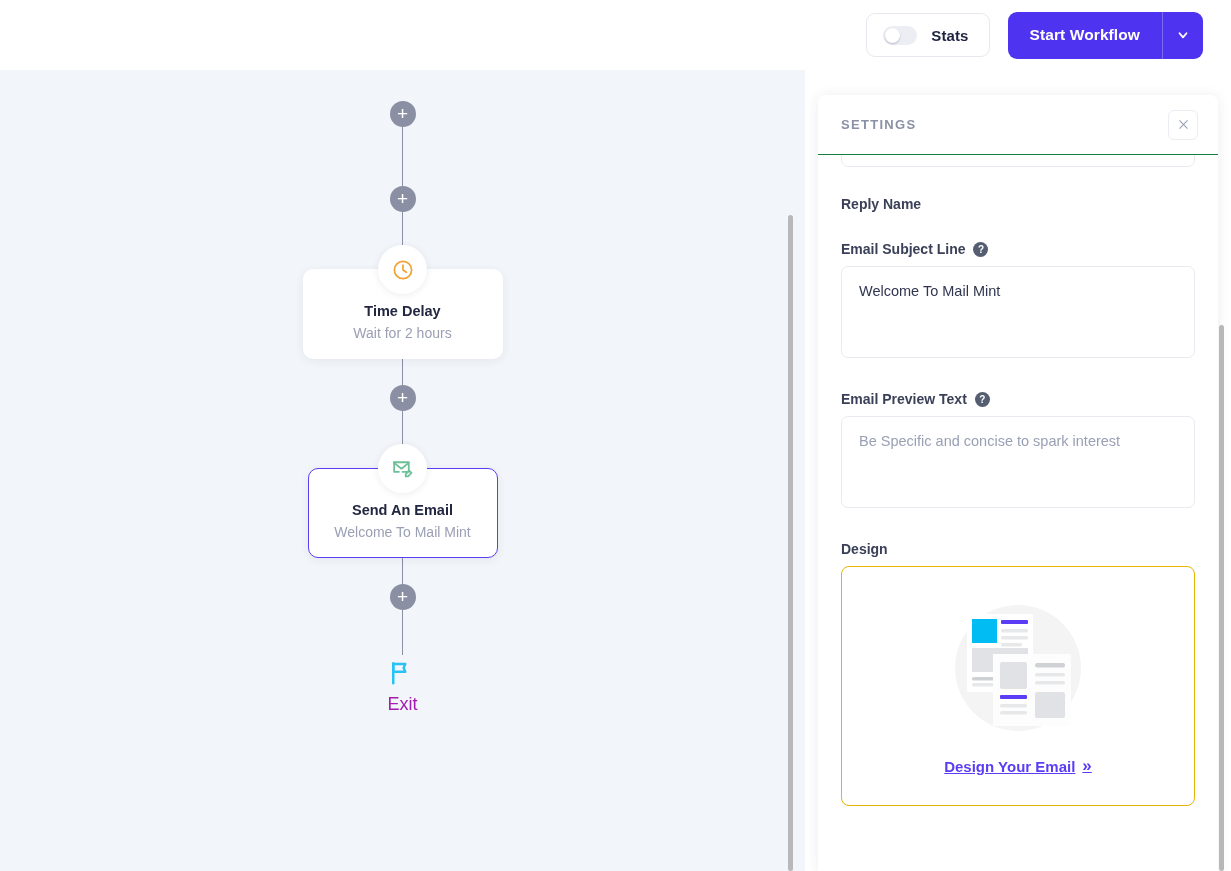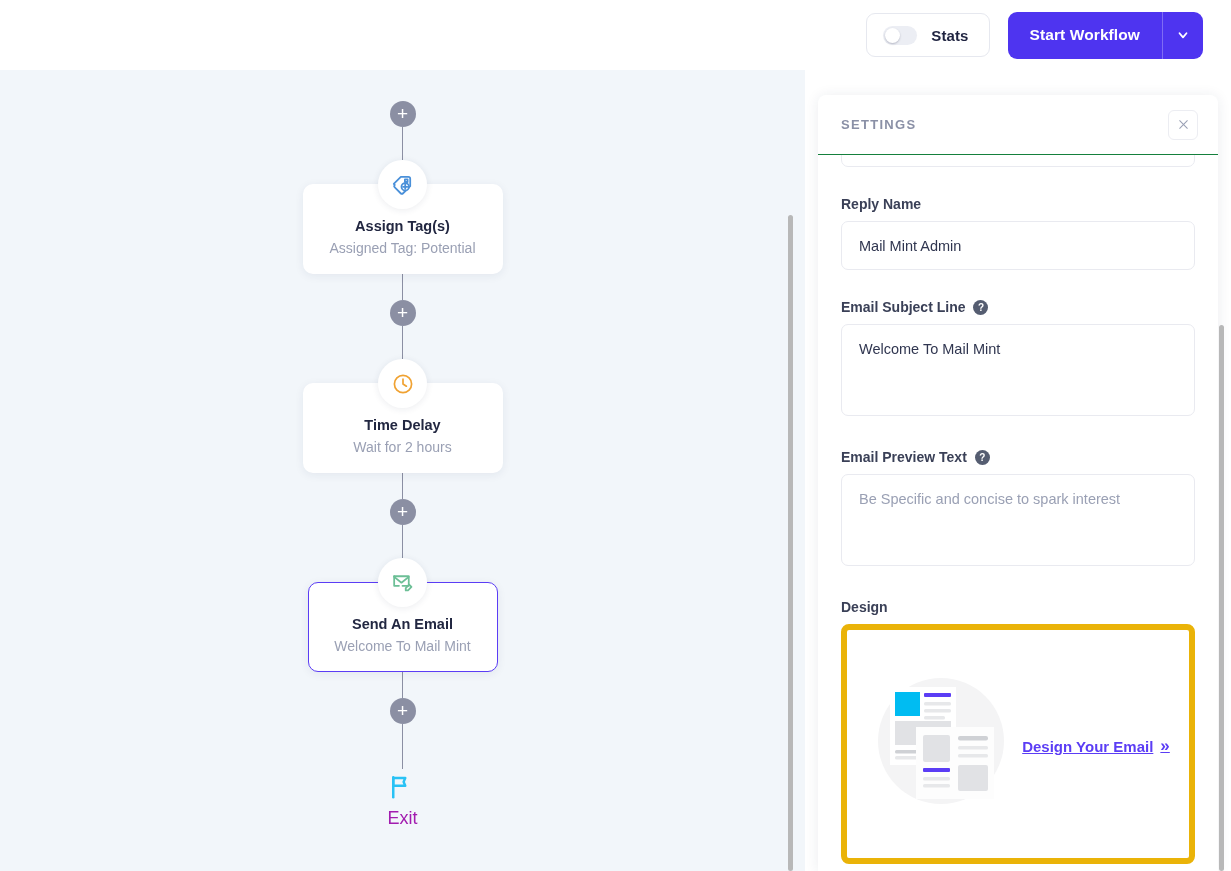--- a/index.html
+++ b/index.html
@@ -128,22 +128,22 @@
     color: #303650; outline: none;
   }
   .textarea {
     width: 100%; height: 92px; border: 1px solid #e9eaf0; border-radius: 7px;
     background: #fff; padding: 14px 17px; font-family: inherit; font-size: 14.5px;
     color: #303650; outline: none; resize: none; line-height: 1.45;
   }
   .textarea::placeholder { color: #9aa0b4; }
 
   .design-box {
-    border: 6px solid #eab308; border-radius: 8px; height: 240px;
-    display: flex; flex-direction: row; align-items: center; justify-content: center;
+    border: 1px solid #eab308; border-radius: 8px; height: 240px;
+    display: flex; flex-direction: column; align-items: center; justify-content: center;
     gap: 6px; background: #fff;
   }
   .design-link {
     font-size: 15px; font-weight: 700; color: #5b3df5; text-decoration: underline;
     display: flex; align-items: center; gap: 7px; cursor: pointer; margin-top: 4px;
   }
   .chev2 { font-size: 17px; text-decoration: none; }
 
   .panel-scrollbar {
     position: absolute; left: 1219px; top: 325px; width: 5px; height: 546px;
@@ -175,35 +175,20 @@
 
   <div class="canvas">
     <div class="flow">
 
       <div style="height:31px"></div>
       <div class="plus">
           <span>+</span>
         </div>
       <div class="conn" style="height:33px"></div>
 
-      <div class="node-wrap">
-        <div class="node-icon">
-          <svg width="25" height="25" viewBox="0 0 24 24" fill="none" stroke="#4a90d9" stroke-width="1.7" stroke-linecap="round" stroke-linejoin="round">
-            <path d="M3.6 11.4 10.4 4.6h7.2a1.8 1.8 0 0 1 1.8 1.8v7.2l-6.8 6.8a1.7 1.7 0 0 1-2.4 0l-5.6-5.6a1.7 1.7 0 0 1 0-2.4z"></path>
-            <rect x="14.3" y="7" width="2.6" height="2.6"></rect>
-            <circle cx="14.6" cy="14.2" r="3.6" fill="#ffffff"></circle>
-            <line x1="14.6" y1="12.1" x2="14.6" y2="16.3"></line>
-            <line x1="12.5" y1="14.2" x2="16.7" y2="14.2"></line>
-          </svg>
-        </div>
-        <div class="node-card">
-          <div class="node-title">Assign Tag(s)</div>
-          <div class="node-sub">Assigned Tag: Potential</div>
-        </div>
-      </div>
 
       <div class="conn" style="height:26px"></div>
       <div class="plus">
           <span>+</span>
         </div>
       <div class="conn" style="height:33px"></div>
 
       <div class="node-wrap">
         <div class="node-icon">
           <svg width="24" height="24" viewBox="0 0 24 24" fill="none" stroke="#f0a232" stroke-width="1.7" stroke-linecap="round" stroke-linejoin="round">
@@ -269,21 +254,20 @@
 
     <div class="panel-body">
       <div class="scroll-inner">
 
         <div class="field">
           <input class="input" type="text" value="dev@mailmint.com" style="">
         </div>
 
         <div class="field">
           <div class="label">Reply Name</div>
-          <input class="input" type="text" value="Mail Mint Admin" style="">
         </div>
 
         <div class="field">
           <div class="label">
             <span>Email Subject Line</span>
             <span class="qmark">?</span>
           </div>
           <textarea class="textarea" style="">Welcome To Mail Mint</textarea>
         </div>
 

